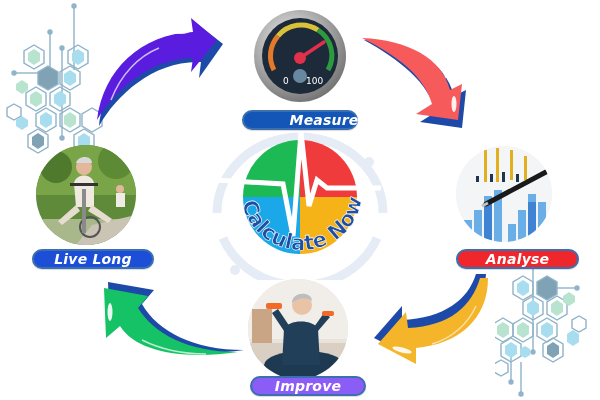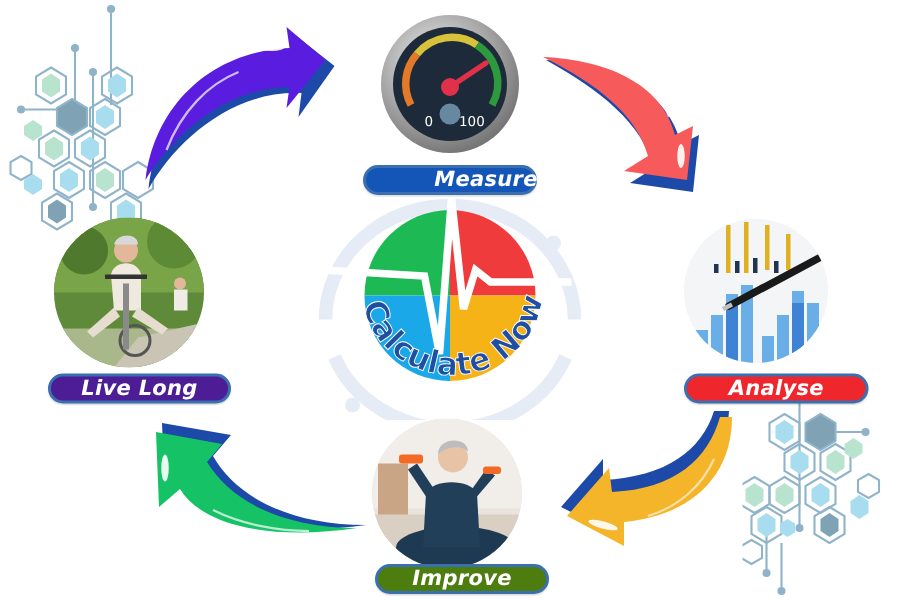--- a/index.html
+++ b/index.html
@@ -231,21 +231,21 @@
     <ellipse cx="56" cy="86" rx="40" ry="14" fill="#1d3a52"></ellipse>
     <path d="M36,50 C40,40 66,40 70,50 L72,86 L34,86 Z" fill="#223f5a"></path>
     <path d="M36,52 L24,34 L30,30 L42,48 Z" fill="#223f5a"></path>
     <path d="M70,52 L82,38 L76,34 L66,48 Z" fill="#223f5a"></path>
     <circle cx="54" cy="26" r="10" fill="#e8c3a6"></circle>
     <path d="M44,24 C44,12 64,12 64,22 C60,18 50,18 44,24 Z" fill="#bdbdbd"></path>
     <rect x="18" y="24" width="16" height="6" rx="2" fill="#f26a26"></rect>
     <rect x="74" y="32" width="12" height="5" rx="2" fill="#f26a26"></rect>
   </svg>
 </div>
-<div class="pill" style="left:250px;top:376px;width:116px;background:#4d7c0f;">
+<div class="pill" style="left:250px;top:376px;width:116px;background:#8b5cf6;">
   <span>Improve</span>
 </div>
 
 <div class="photo" style="left:36px;top:145px;width:100px;height:100px;">
   <svg width="100" height="100" viewBox="0 0 100 100">
     <rect width="100" height="100" fill="#5f8a3a"></rect>
     <rect x="0" y="0" width="100" height="50" fill="#7aa448"></rect>
     <circle cx="20" cy="22" r="16" fill="#4f7a2e"></circle>
     <circle cx="80" cy="16" r="18" fill="#5d8a34"></circle>
     <rect x="0" y="74" width="100" height="26" fill="#a9b88a"></rect>
@@ -255,15 +255,15 @@
     <circle cx="48" cy="22" r="8" fill="#e3b89a"></circle>
     <path d="M40,18 C42,10 56,10 56,18 Z" fill="#d8d8d8"></path>
     <path d="M40,60 L22,76 L26,80 L44,66 Z" fill="#e6dccf"></path>
     <path d="M56,60 L76,74 L72,78 L52,66 Z" fill="#e6dccf"></path>
     <rect x="34" y="38" width="28" height="3" fill="#333"></rect>
     <rect x="46" y="44" width="4" height="44" fill="#8a8a8a"></rect>
     <circle cx="84" cy="44" r="4" fill="#e3b89a"></circle>
     <rect x="80" y="48" width="9" height="14" fill="#f0ebe4"></rect>
   </svg>
 </div>
-<div class="pill" style="left:32px;top:249px;width:122px;background:#4c1d95;">
+<div class="pill" style="left:32px;top:249px;width:122px;background:#1d4ed8;">
   <span>Live Long</span>
 </div>
 
 </body></html>

